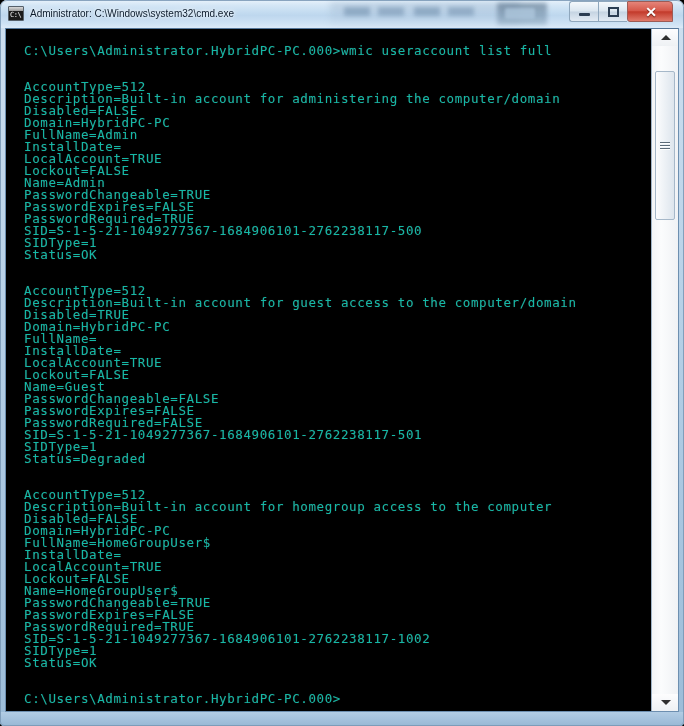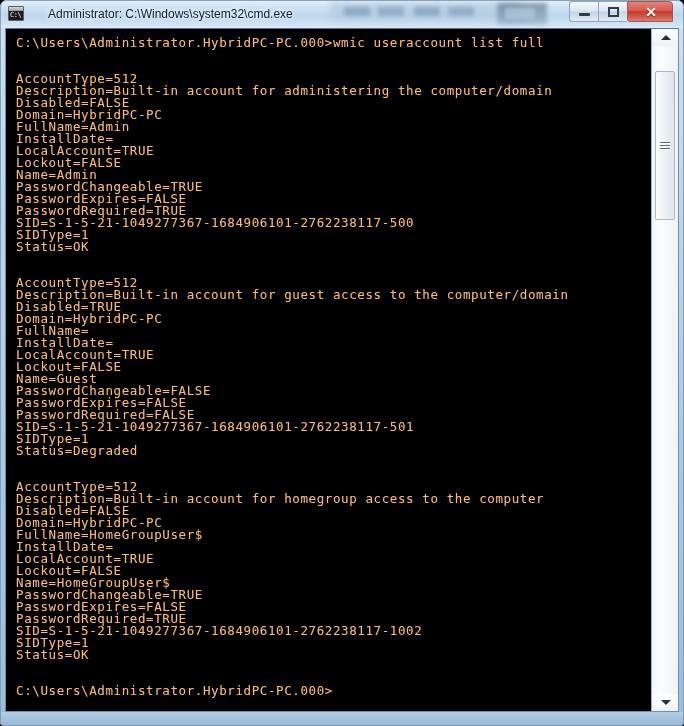--- a/index.html
+++ b/index.html
@@ -114,25 +114,24 @@
     letter-spacing:-0.5px;
   }
 
   .title-text {
     position: absolute;
     left: 30px;
     top: 4px;
     height: 20px;
     line-height: 20px;
     font-family: "Liberation Sans", sans-serif;
-    font-size: 12px;
+    font-size: 10px;
     color: #0b1a2b;
     white-space: nowrap;
     text-shadow: 0 0 3px rgba(255,255,255,.95), 0 0 6px rgba(255,255,255,.85);
-    margin-left: 18px;
   }
 
   
   .ctrl-group {
     position:absolute;
     top: 1px;
     left: 569px;
     height: 21px;
     display:flex;
   }
@@ -196,22 +195,22 @@
     left:0; top:0;
     width: 644px;
     height: 682px;
     background:#000;
     overflow:hidden;
   }
   .console-text {
     position:absolute;
     left: 2px;
     top: 0px;
-    margin:8px;
-    color: #fdba74;
+    margin:16px;
+    color: #14b8a6;
     font-family: "DejaVu Sans Mono", "Liberation Mono", monospace;
     font-size: 12.5px;
     line-height: 12px;
     letter-spacing: 0.6px;
     white-space: pre;
     text-shadow: 0 0 1px rgba(200,200,200,.25);
   }
 
   
   .scrollbar {

